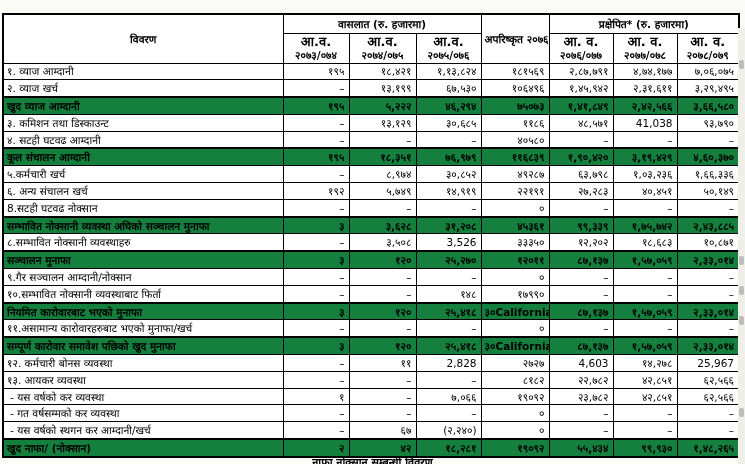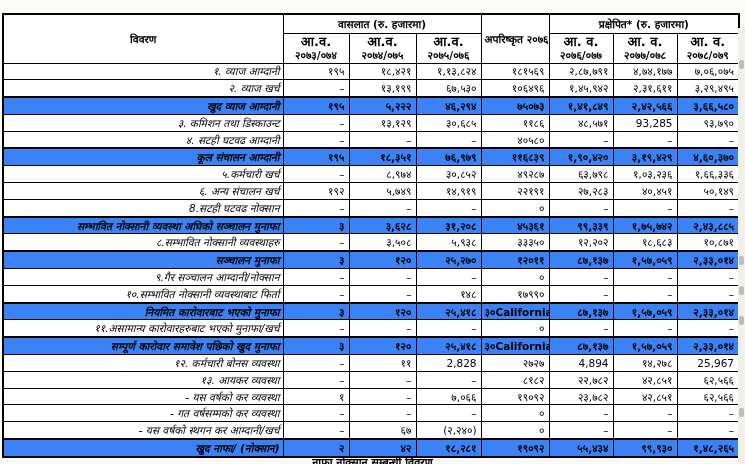--- a/index.html
+++ b/index.html
@@ -21,24 +21,24 @@
     border:1px solid #000;
     font-size:10.5px;line-height:1.15;
     padding:0 3px;overflow:hidden;white-space:nowrap;
   }
   .tbl thead th{font-weight:bold;vertical-align:middle;}
   .grp{height:19px;}
   .yr-row th{height:29px;}
   .yr-prefix{font-size:13px;}
   .unaud{white-space:pre-line;font-size:10.5px;line-height:1.2;}
   .tbl tbody td{height:15.8px;}
-  td.lbl{text-align:right;font-style:italic;}
-  td.lbl.ind{padding-left:22px;}
+  td.lbl{text-align:left;}
+  td.lbl.ind{padding-left:6px;}
   td.num{text-align:right;padding-right:4px;}
-  tr.total td{background:#3b82f6;font-weight:bold;border-top-width:2px;}
+  tr.total td{background:#15803d;font-weight:bold;border-top-width:2px;}
   tr.total td.lbl{font-weight:bold;}
   .tbl{border:2px solid #000;}
   .footer{
     position:absolute;top:456px;left:0;width:745px;
     text-align:center;font-size:11px;font-weight:bold;line-height:13px;
   }
   .scrollbar{
     position:absolute;right:0;top:28px;width:7px;height:436px;
     background:#f1efe9;
   }
@@ -130,21 +130,21 @@
         <td class="num">२,४२,५६६</td>
         <td class="num">३,६६,५८०</td>
       </tr>
       <tr>
         <td class="lbl">३. कमिशन तथा डिस्काउन्ट</td>
         <td class="num">–</td>
         <td class="num">१३,१२९</td>
         <td class="num">३०,६८५</td>
         <td class="num">११८६</td>
         <td class="num">४८,५७१</td>
-        <td class="num">93,285</td>
+        <td class="num">41,038</td>
         <td class="num">९३,७९०</td>
       </tr>
       <tr>
         <td class="lbl">४. सटही घटवढ आम्दानी</td>
         <td class="num">–</td>
         <td class="num">–</td>
         <td class="num">–</td>
         <td class="num">४०५८०</td>
         <td class="num">–</td>
         <td class="num">–</td>
@@ -197,21 +197,21 @@
         <td class="num">३१,२०८</td>
         <td class="num">४५३६१</td>
         <td class="num">९९,३३९</td>
         <td class="num">१,७५,७४२</td>
         <td class="num">२,४३,८८५</td>
       </tr>
       <tr>
         <td class="lbl">८.सम्भावित नोक्सानी व्यवस्थाहरु</td>
         <td class="num">–</td>
         <td class="num">३,५०८</td>
-        <td class="num">५,९३८</td>
+        <td class="num">3,526</td>
         <td class="num">३३३५०</td>
         <td class="num">१२,२०२</td>
         <td class="num">१८,६८३</td>
         <td class="num">१०,८७१</td>
       </tr>
       <tr class="total">
         <td class="lbl">सञ्चालन मुनाफा</td>
         <td class="num">३</td>
         <td class="num">१२०</td>
         <td class="num">२५,२७०</td>
@@ -269,21 +269,21 @@
         <td class="num">८७,१३७</td>
         <td class="num">१,५७,०५९</td>
         <td class="num">२,३३,०१४</td>
       </tr>
       <tr>
         <td class="lbl">१२. कर्मचारी बोनस व्यवस्था</td>
         <td class="num">–</td>
         <td class="num">११</td>
         <td class="num">2,828</td>
         <td class="num">२७२७</td>
-        <td class="num">4,894</td>
+        <td class="num">4,603</td>
         <td class="num">१४,२७८</td>
         <td class="num">25,967</td>
       </tr>
       <tr>
         <td class="lbl">१३. आयकर व्यवस्था</td>
         <td class="num">–</td>
         <td class="num">–</td>
         <td class="num">–</td>
         <td class="num">८१८२</td>
         <td class="num">२२,७८२</td>

